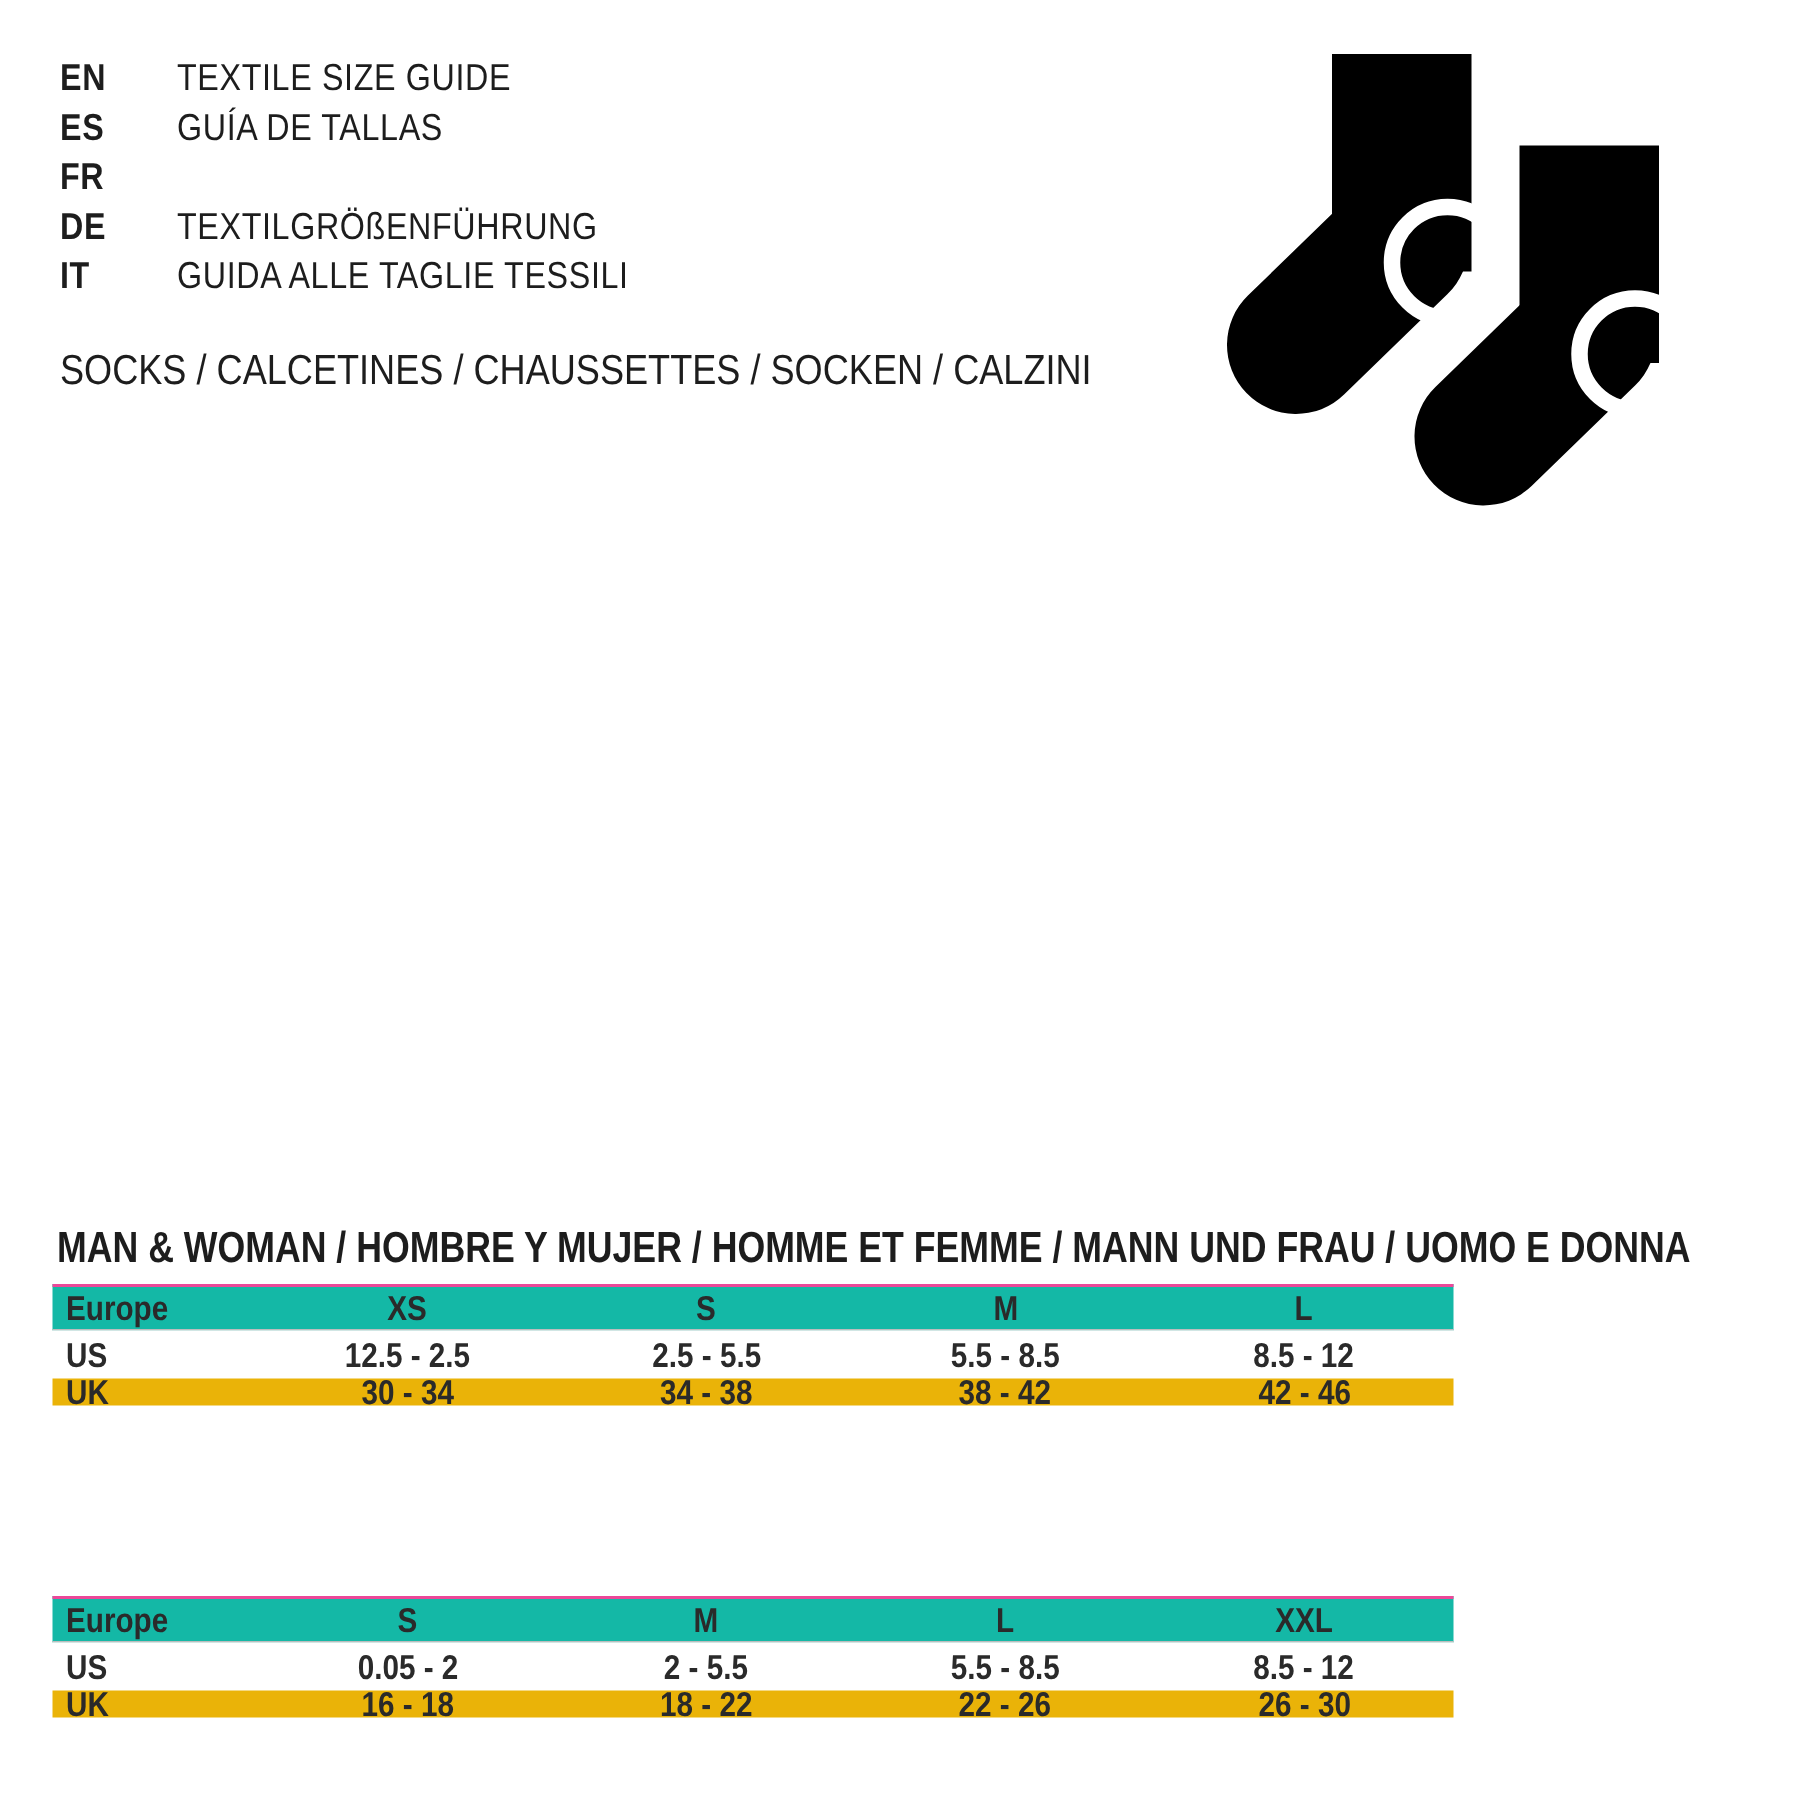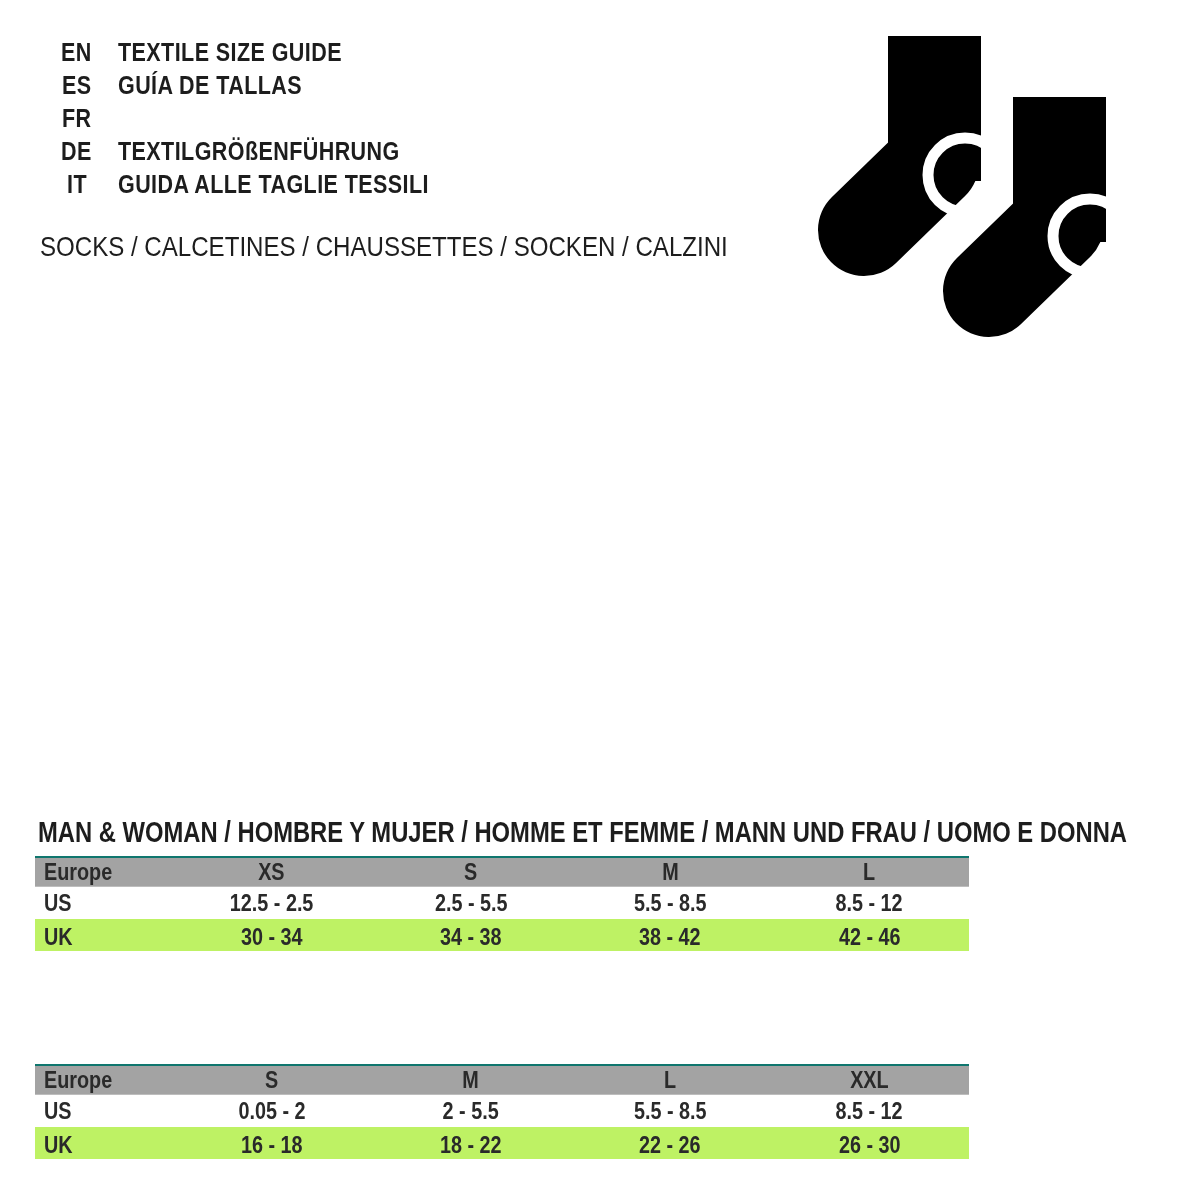--- a/index.html
+++ b/index.html
@@ -12,47 +12,47 @@
     color: #1d1d1d;
     overflow: hidden;
   }
   
   .ct  { display: inline-block; transform: scaleX(0.86); transform-origin: 0 50%; white-space: nowrap; }
   .ctc { display: inline-block; transform: scaleX(0.86); transform-origin: 50% 50%; white-space: nowrap; }
 
   
   .lang-block { position: absolute; left: 40px; top: 36px; }
   .lang-row { display: flex; align-items: center; height: 33px; }
-  .lang-code { width: 78px; font-size: 25px; font-weight: 700; letter-spacing: 0.5px; text-align: center; }
-  .lang-text { font-size: 25px; font-weight: 700; letter-spacing: 0.5px; }
+  .lang-code { width: 78px; font-size: 25px; font-weight: 700; letter-spacing: 0.5px; }
+  .lang-text { font-size: 25px; font-weight: 400; letter-spacing: 0.5px; }
 
   
   .category { position: absolute; left: 40px; top: 231px; font-size: 28px; font-weight: 400; }
 
   
   .socks { position: absolute; left: 813px; top: 28px; width: 340px; height: 335px; }
 
   
   .tbl-title { position: absolute; left: 38px; font-size: 29px; font-weight: 700; }
   .tbl-title.t1 { top: 816px; }
   .tbl-title.t2 { top: 1026px; }
 
   .size-table { position: absolute; left: 35px; width: 934px; font-size: 23px; font-weight: 700; color: #2a2a2a; }
   .size-table.t1 { top: 856px; }
   .size-table.t2 { top: 1064px; }
 
   .trow { display: flex; align-items: center; box-sizing: border-box; }
   .trow.head {
     height: 31px;
-    background: #a3a3a3;
-    border-top: 2px solid #0f766e;
+    background: #14b8a6;
+    border-top: 2px solid #ec4899;
     border-bottom: 1px solid #bdbdbd;
   }
   .trow.r1 { height: 32px; background: #ffffff; }
-  .trow.r2 { height: 32px; background: #bef264; align-items: flex-end; }
+  .trow.r2 { height: 18px; background: #eab308; }
 
   .cell-label { width: 137px; padding-left: 9px; box-sizing: border-box; text-align: left; }
   .cell-val { flex: 1; text-align: center; }
 </style>
 </head>
 <body>
 
 <div class="page">
 
   <div class="lang-block">

